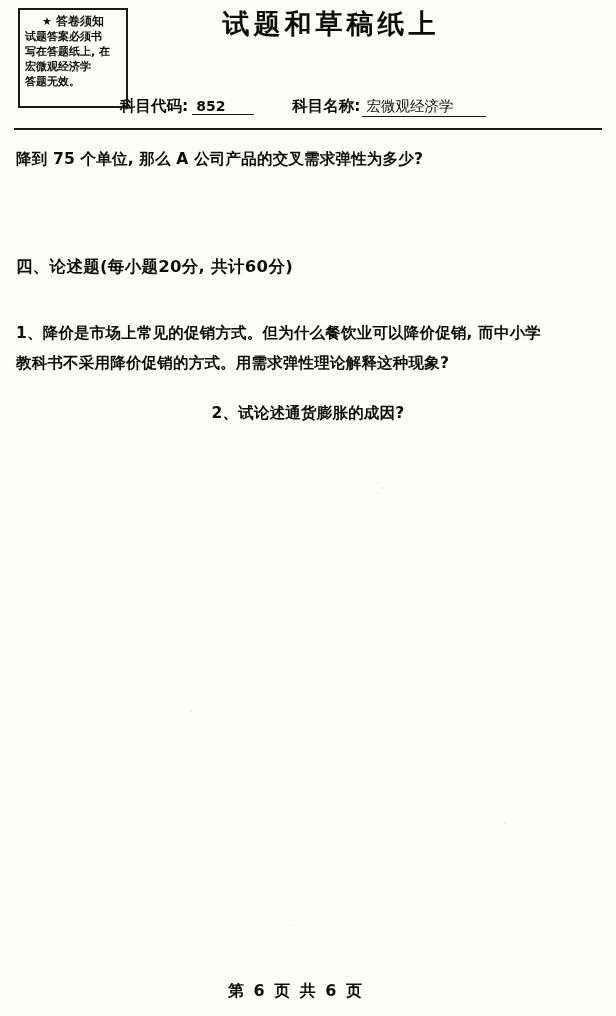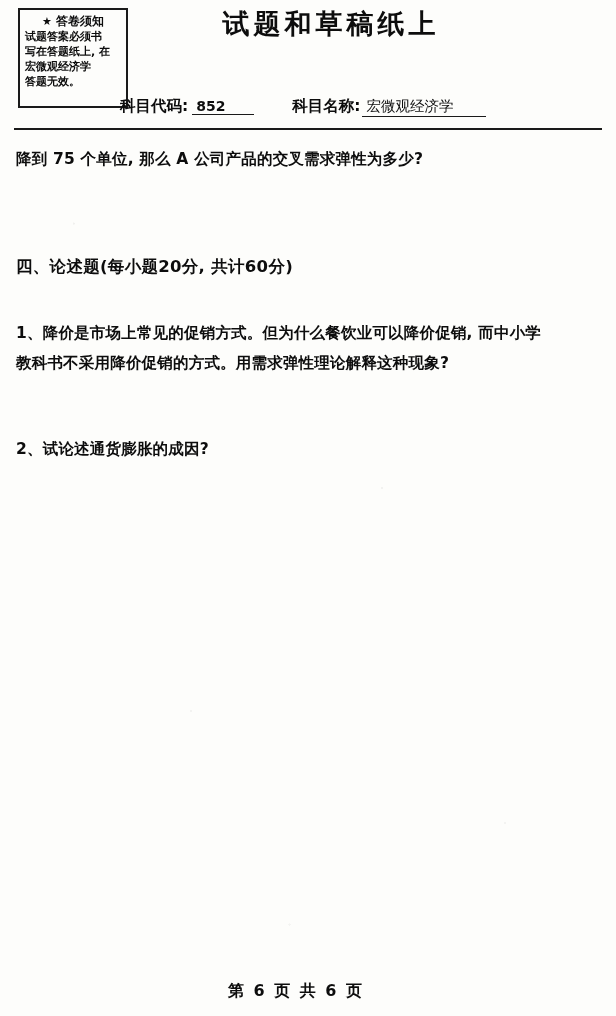--- a/index.html
+++ b/index.html
@@ -139,21 +139,21 @@
     margin: 0;
   }
   .carry-line { margin-top: 14px; }
   .section-head {
     font-size: 16.5px;
     font-weight: bold;
     margin-top: 78px;
     letter-spacing: 0.3px;
   }
   .q1 { margin-top: 36px; text-indent: 0; }
-  .q2 { margin-top: 56px; }
+  .q2 { margin-top: 20px; text-align: center; }
   .q3 { margin-top: 26px; }
   
   .footer {
     position: absolute;
     left: 0;
     bottom: 14px;
     width: 592px;
     text-align: center;
     font-family: "DejaVu Sans", "Liberation Sans", sans-serif;
     font-size: 16px;

